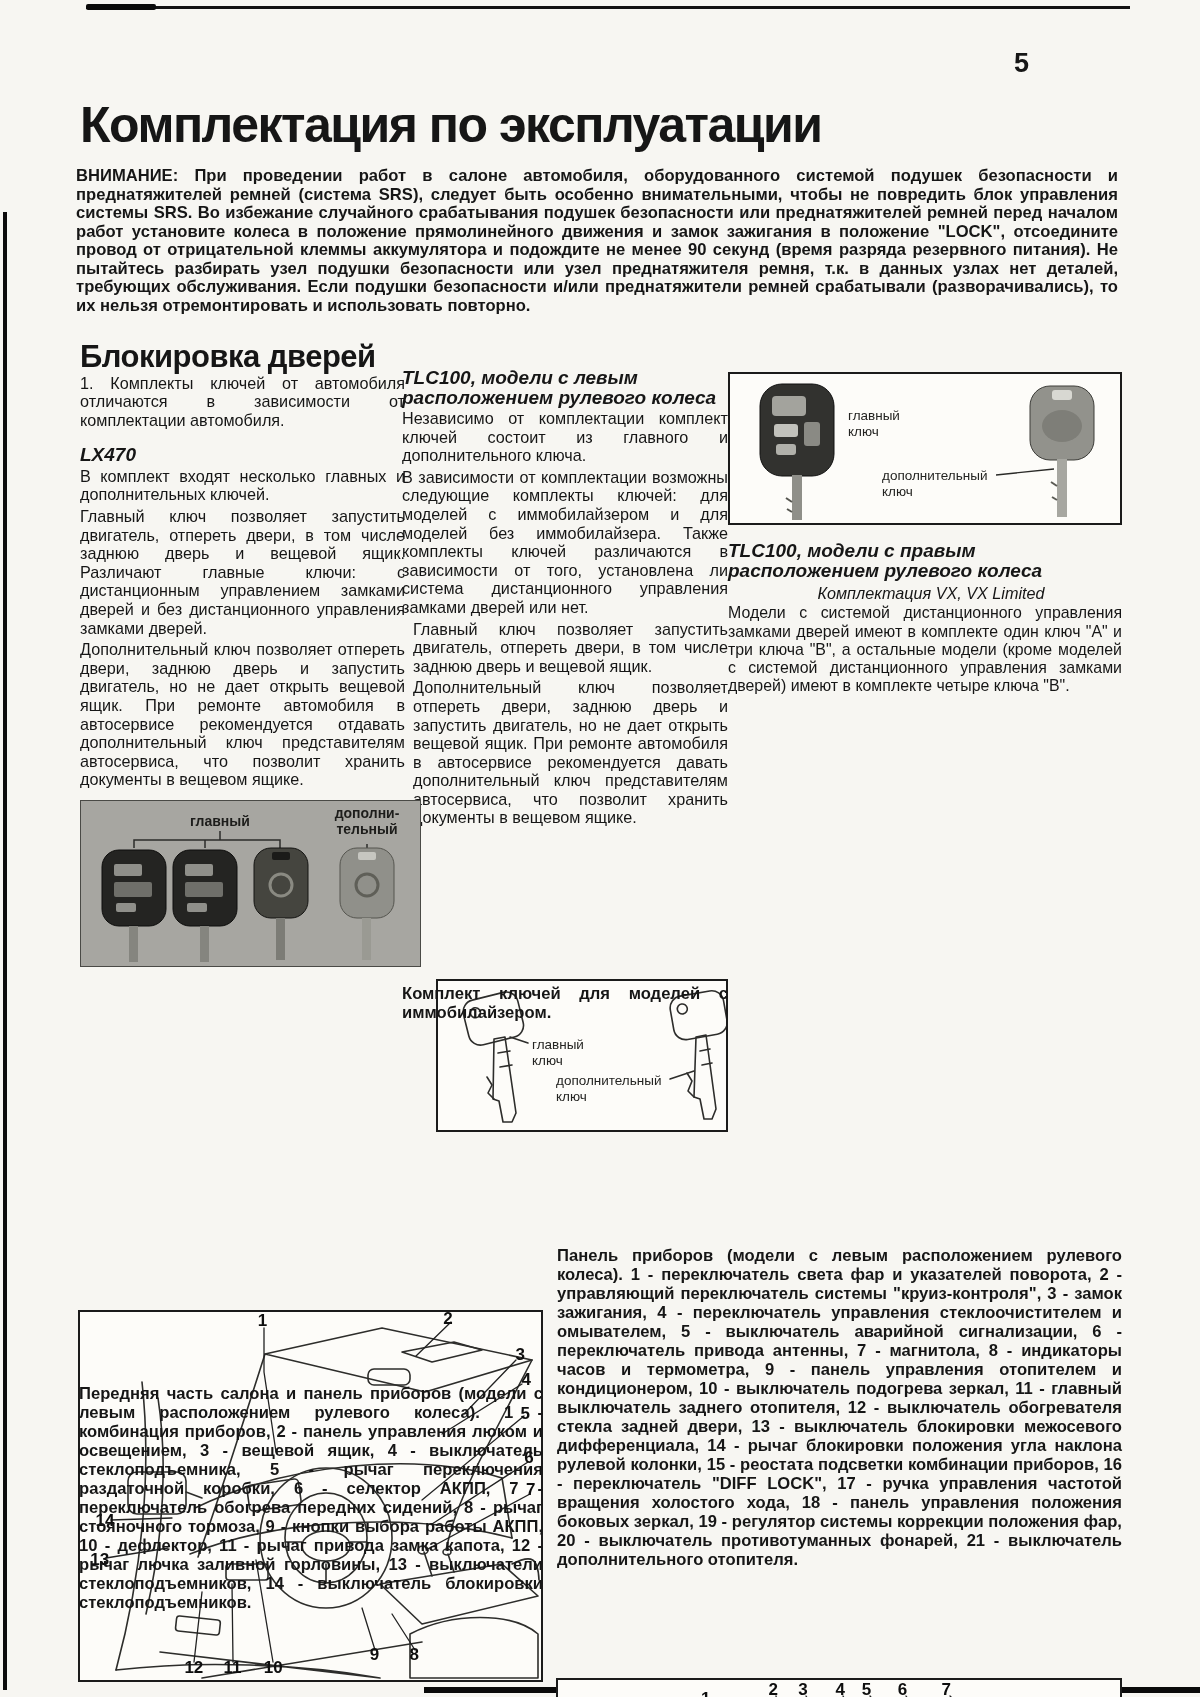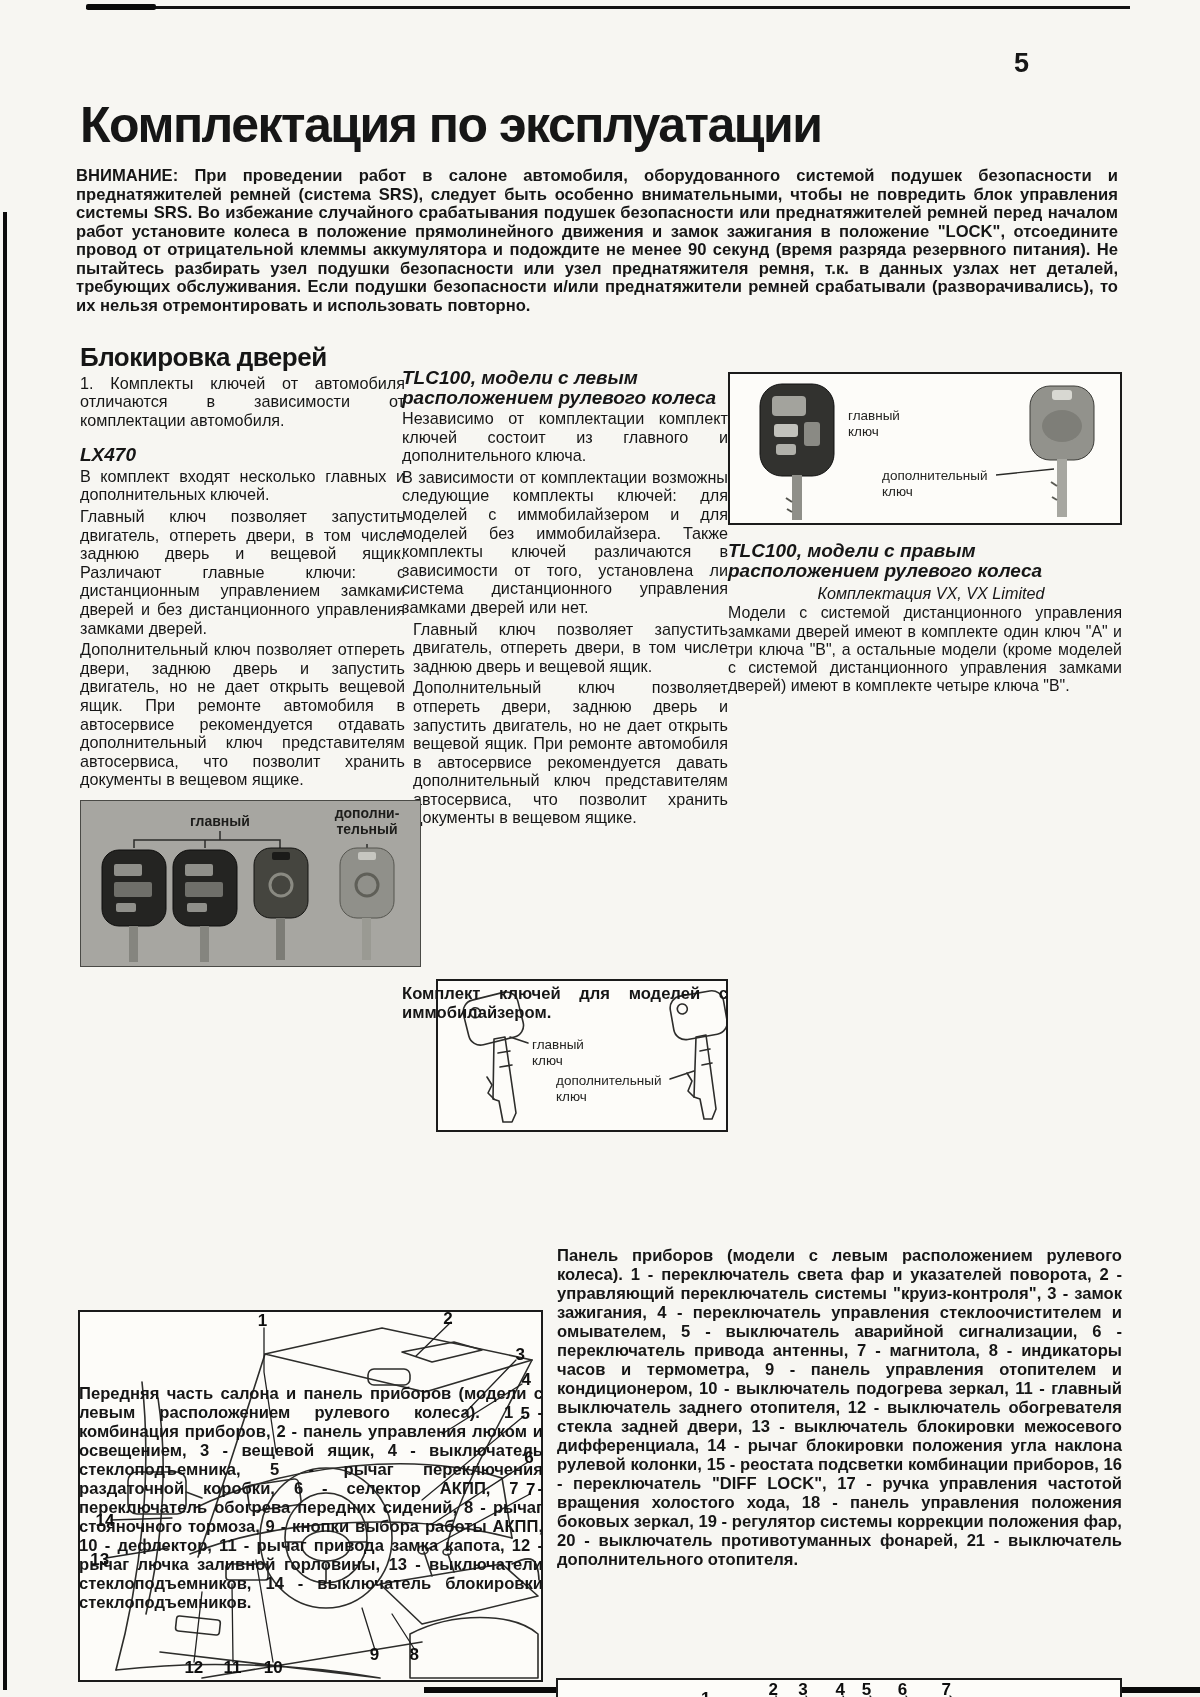--- a/index.html
+++ b/index.html
@@ -20,21 +20,21 @@
   .warning{
     left:76px;top:167px;width:1042px;margin:0;
     font-size:16.6px;line-height:18.5px;font-weight:bold;text-align:justify;
   }
   
   .col{font-size:16.2px;line-height:18.6px;text-align:justify;}
   .col p{margin:0 0 3px 0;}
   .col1{left:80px;top:348px;width:325px;}
   .col2{left:402px;top:352px;width:326px;}
   .col3{left:728px;top:360px;width:394px;font-size:15.9px;line-height:18.3px;}
-  h2.sec{margin:0 0 7px 0;font-size:26px;font-weight:bold;letter-spacing:-0.5px;}
+  h2.sec{margin:0 0 7px 0;font-size:31px;font-weight:bold;letter-spacing:-0.5px;}
   .model-h{margin:16px 0 2px 0;font-size:19px;line-height:19.5px;font-weight:bold;font-style:italic;text-align:left;}
   .vx-h{margin:4px 0 2px 12px;font-size:16.2px;font-style:italic;text-align:center;}
   .indent{margin-left:11px !important;}
   .note{font-style:italic;margin:14px 0 8px 0 !important;}
   .note .nlabel{text-decoration:underline;}
   .figcap{font-weight:bold;font-size:16.6px;line-height:19px;text-align:justify;margin:10px 0 0 0;}
   
   .fig-box{border:2px solid #1b1b1b;background:#fdfcf9;position:relative;overflow:hidden;box-sizing:border-box;}
   .photo-box{position:relative;overflow:hidden;box-sizing:border-box;}
   .keys2draw{left:436px;top:812px;width:292px;height:153px;}

